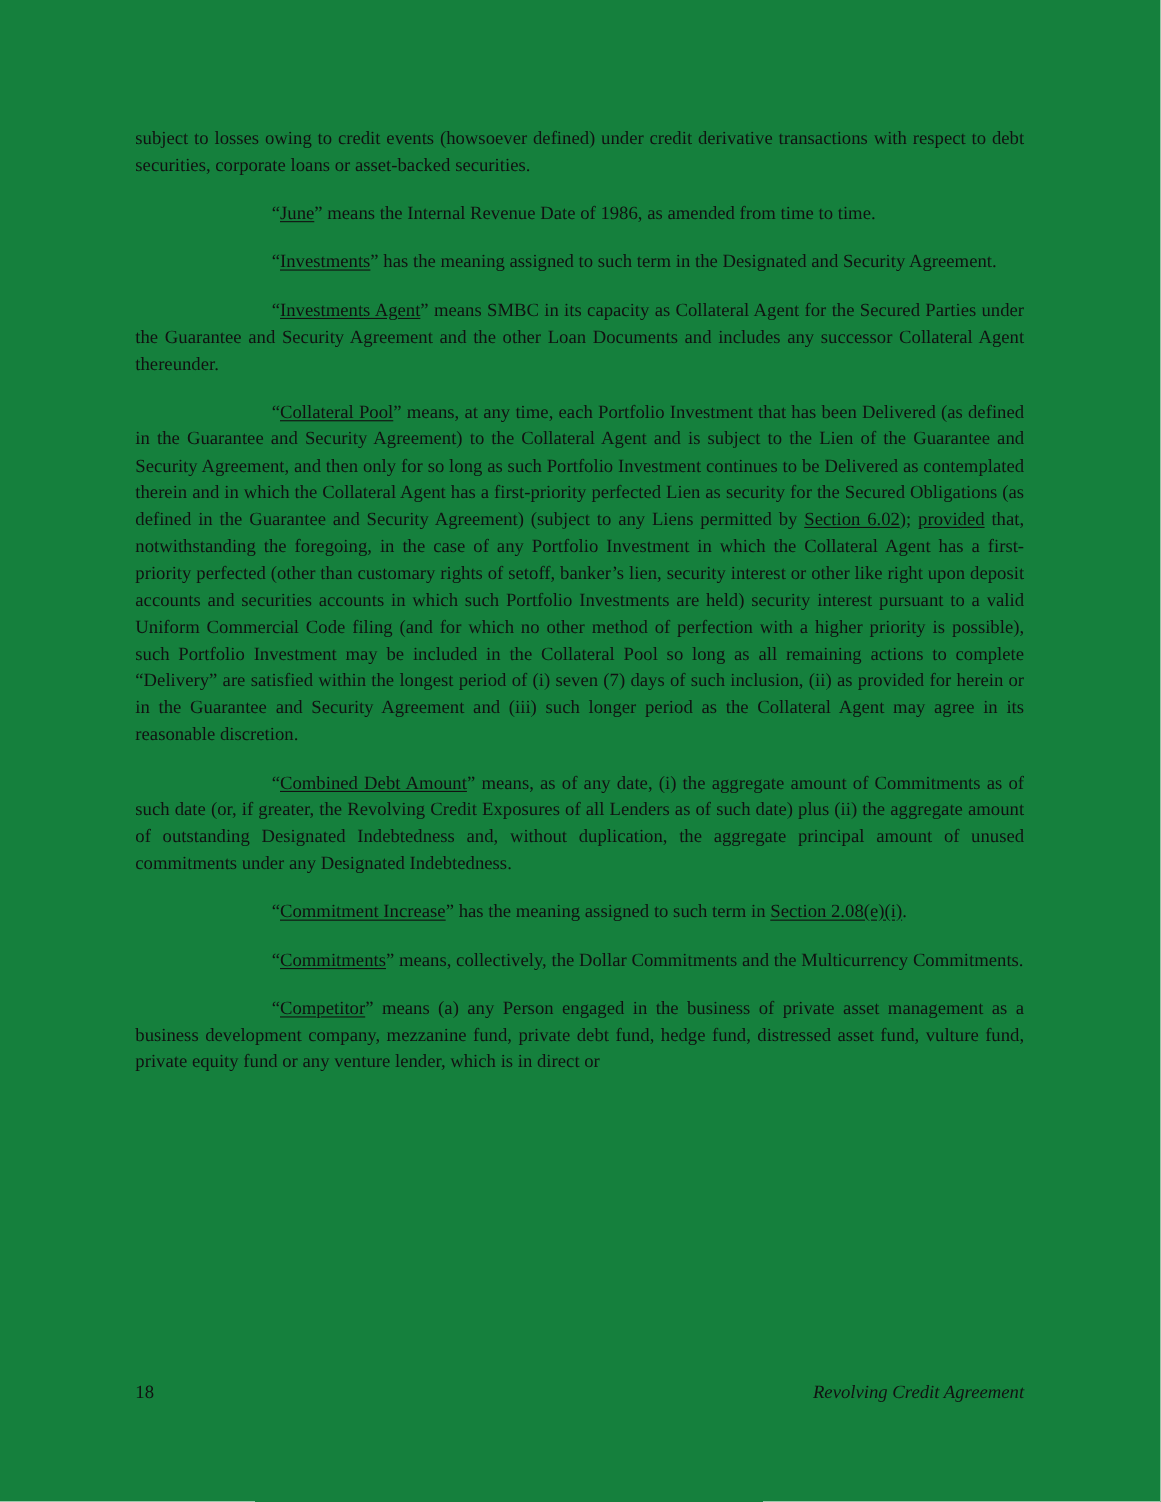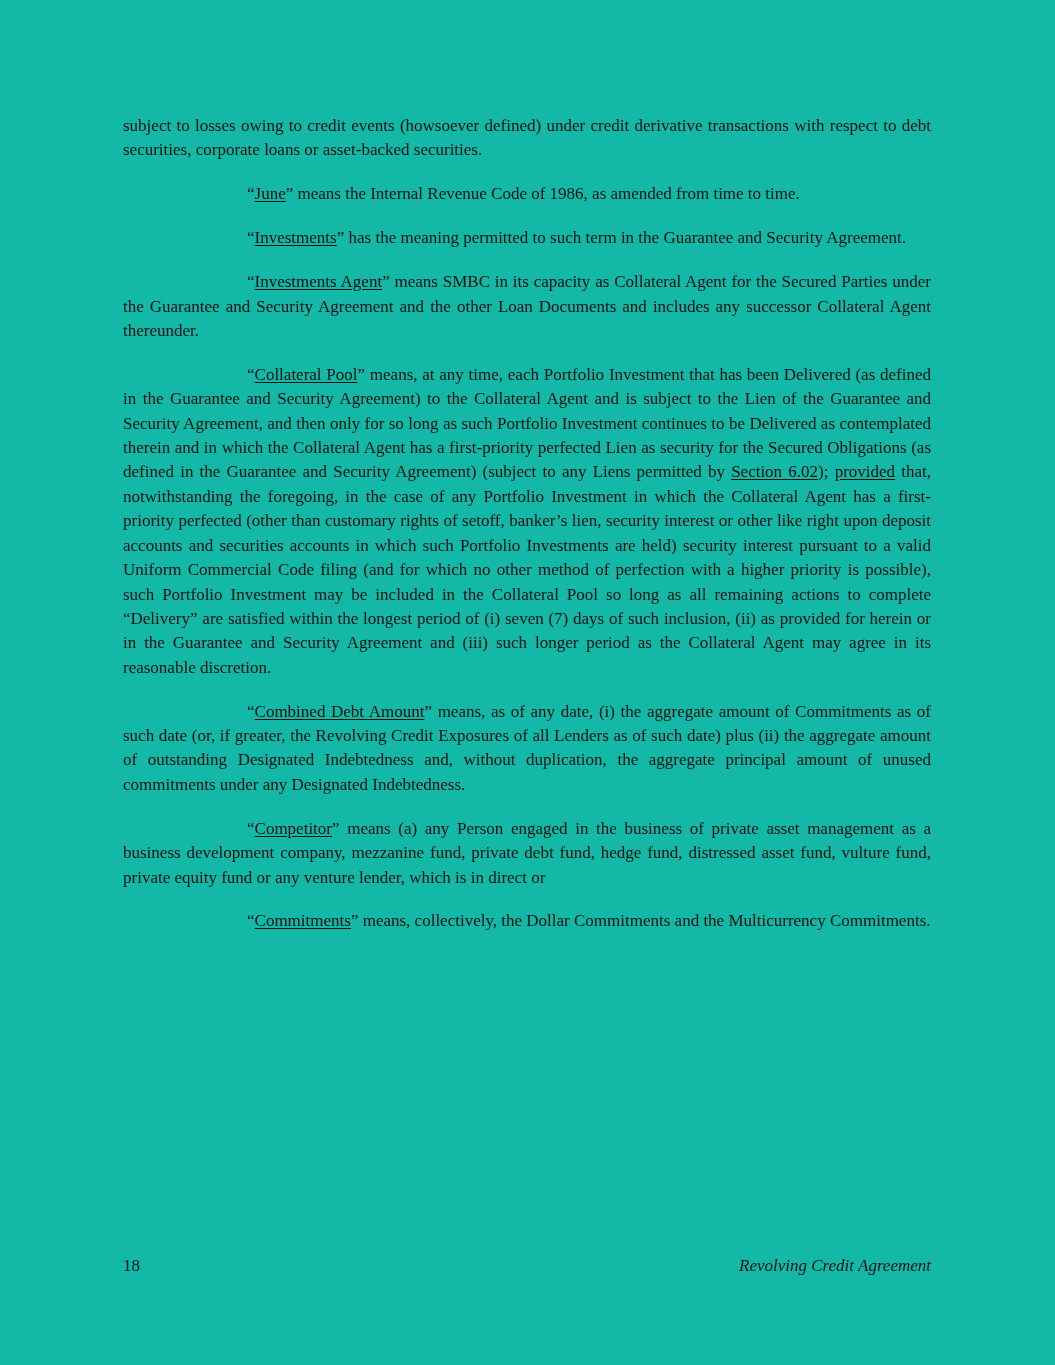--- a/index.html
+++ b/index.html
@@ -4,21 +4,21 @@
 <style>
   html, body {
     margin: 0;
     padding: 0;
     background: #ffffff;
   }
   .page {
     position: relative;
     width: 1055px;
     height: 1365px;
-    background: #14b8a6;
+    background: #15803d;
     font-family: "Liberation Serif", "DejaVu Serif", serif;
     color: #111111;
     overflow: hidden;
   }
   .doc-body {
     position: absolute;
     left: 123px;
     top: 114px;
     width: 808px;
     font-size: 17px;
@@ -62,27 +62,28 @@
   }
 </style>
 </head>
 <body>
 
 <div class="page">
 
   <div class="doc-body">
 
   <p class="para"><span>subject to losses owing to credit events (howsoever defined) under credit derivative transactions with respect to debt securities, corporate loans or asset-backed securities.</span></p>
-      <p class="para indent"><span>“</span><span class="u">June</span><span>” means the Internal Revenue Code of 1986, as amended from time to time.</span></p>
-      <p class="para indent"><span>“</span><span class="u">Investments</span><span>” has the meaning permitted to such term in the Guarantee and Security Agreement.</span></p>
+      <p class="para indent"><span>“</span><span class="u">June</span><span>” means the Internal Revenue Date of 1986, as amended from time to time.</span></p>
+      <p class="para indent"><span>“</span><span class="u">Investments</span><span>” has the meaning assigned to such term in the Designated and Security Agreement.</span></p>
       <p class="para indent"><span>“</span><span class="u">Investments Agent</span><span>” means SMBC in its capacity as Collateral Agent for the Secured Parties under the Guarantee and Security Agreement and the other Loan Documents and includes any successor Collateral Agent thereunder.</span></p>
       <p class="para indent"><span>“</span><span class="u">Collateral Pool</span><span>” means, at any time, each Portfolio Investment that has been Delivered (as defined in the Guarantee and Security Agreement) to the Collateral Agent and is subject to the Lien of the Guarantee and Security Agreement, and then only for so long as such Portfolio Investment continues to be Delivered as contemplated therein and in which the Collateral Agent has a first-priority perfected Lien as security for the Secured Obligations (as defined in the Guarantee and Security Agreement) (subject to any Liens permitted by </span><span class="u">Section 6.02</span><span>); </span><span class="u">provided</span><span> that, notwithstanding the foregoing, in the case of any Portfolio Investment in which the Collateral Agent has a first-priority perfected (other than customary rights of setoff, banker’s lien, security interest or other like right upon deposit accounts and securities accounts in which such Portfolio Investments are held) security interest pursuant to a valid Uniform Commercial Code filing (and for which no other method of perfection with a higher priority is possible), such Portfolio Investment may be included in the Collateral Pool so long as all remaining actions to complete “Delivery” are satisfied within the longest period of (i) seven (7) days of such inclusion, (ii) as provided for herein or in the Guarantee and Security Agreement and (iii) such longer period as the Collateral Agent may agree in its reasonable discretion.</span></p>
       <p class="para indent"><span>“</span><span class="u">Combined Debt Amount</span><span>” means, as of any date, (i) the aggregate amount of Commitments as of such date (or, if greater, the Revolving Credit Exposures of all Lenders as of such date) plus (ii) the aggregate amount of outstanding Designated Indebtedness and, without duplication, the aggregate principal amount of unused commitments under any Designated Indebtedness.</span></p>
+      <p class="para indent"><span>“</span><span class="u">Commitment Increase</span><span>” has the meaning assigned to such term in </span><span class="u">Section 2.08(e)(i)</span><span>.</span></p>
+      <p class="para indent"><span>“</span><span class="u">Commitments</span><span>” means, collectively, the Dollar Commitments and the Multicurrency Commitments.</span></p>
       <p class="para indent"><span>“</span><span class="u">Competitor</span><span>” means (a) any Person engaged in the business of private asset management as a business development company, mezzanine fund, private debt fund, hedge fund, distressed asset fund, vulture fund, private equity fund or any venture lender, which is in direct or</span></p>
-      <p class="para indent"><span>“</span><span class="u">Commitments</span><span>” means, collectively, the Dollar Commitments and the Multicurrency Commitments.</span></p>
     </div>
 
   <div class="footer">
     <span class="page-num">18</span>
     <span class="footer-title">Revolving Credit Agreement</span>
   </div>
 
 </div>
 
 </body></html>

